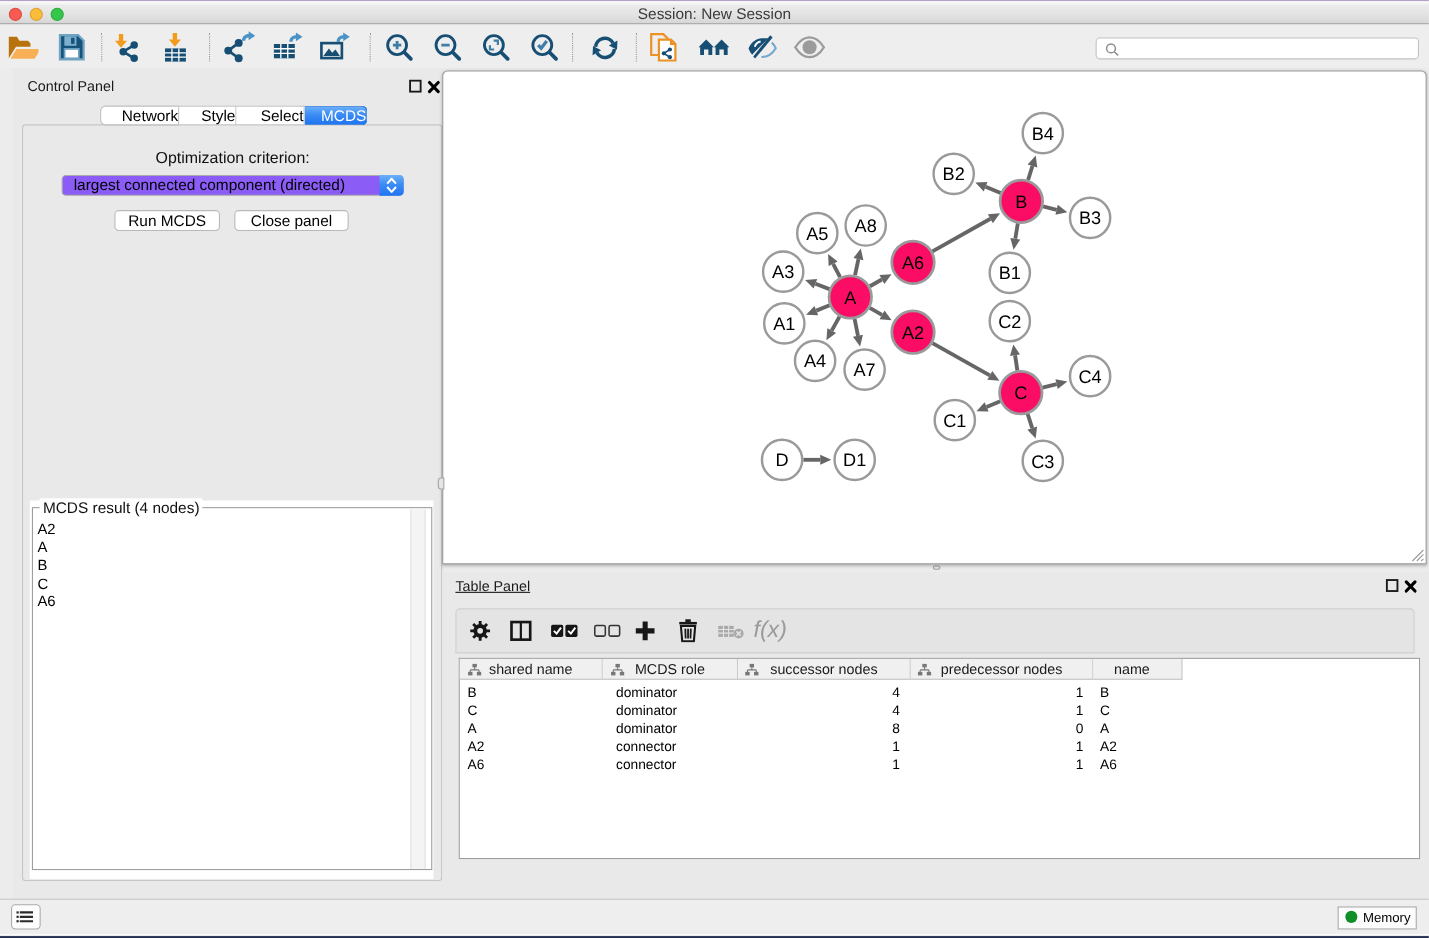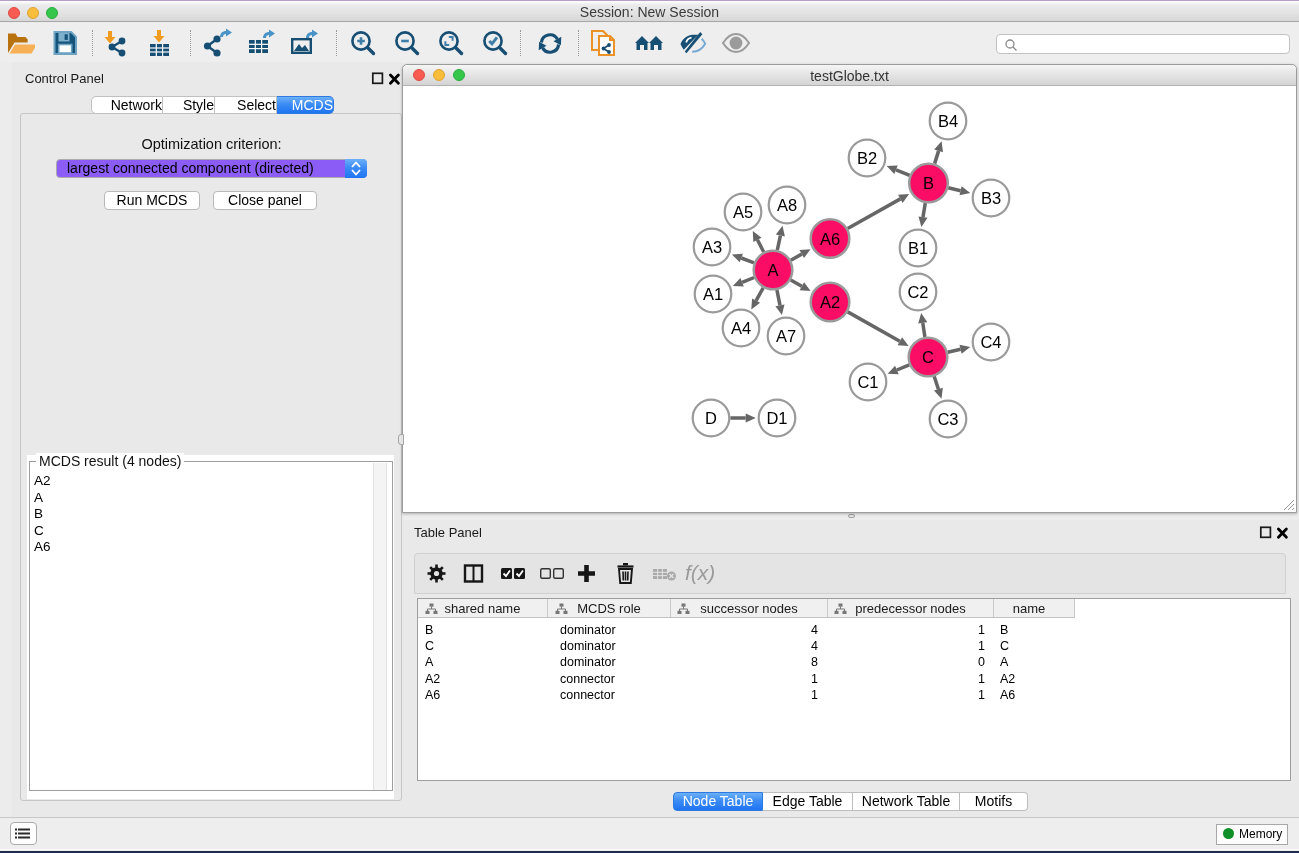--- a/index.html
+++ b/index.html
@@ -50,21 +50,21 @@
   
   #netwin { left:402px; top:64px; width:895px; height:449px; background:#fff;
     border:1px solid #9c9c9c; border-radius:5px 5px 0 0;
     box-shadow:0 1px 3px rgba(0,0,0,0.25); }
   #nettitle { left:0; top:0; width:100%; height:21px; border-radius:5px 5px 0 0;
     background:linear-gradient(#f5f5f5, #e4e4e4 50%, #d4d4d4); border-bottom:1px solid #b2b2b2; }
   #nettitle .t { width:100%; text-align:center; top:3px; font-size:14px; color:#333; }
 
   
   #tpanel { left:402px; top:520px; width:897px; height:297px; background:#e9e9e9; }
-  #tpanel .hdr { left:12px; top:5px; font-size:13px; color:#1a1a1a; }
+  #tpanel .hdr { left:12px; top:5px; font-size:13px; color:#1a1a1a;text-decoration:underline; }
   #ttoolbar { left:12px; top:33px; width:872px; height:41px; background:#e4e4e4;
     border:1px solid #d0d0d0; border-radius:4px 4px 0 0; }
   #ttable { left:15px; top:78px; width:874px; height:183px; background:#fff; border:1px solid #9e9e9e; }
   .th { top:0; height:19px; background:#f0f0f0; border-right:1px solid #c9c9c9; border-bottom:1px solid #c2c2c2;
     font-size:13px; color:#1a1a1a; text-align:center; line-height:19px; }
   .tr { left:0; width:655px; height:17px; font-size:12.5px; color:#000; }
   .td { position:absolute; top:2px; }
 
   .btabs { top:272px; left:271px; height:19px; display:flex; }
   .btab { height:19px; border:1px solid #bdbdbd; border-left:none; background:#fff;
@@ -273,26 +273,20 @@
     </div>
   </div>
   <div class="abs" id="groupbox"></div>
   <div class="abs" id="grouplabel">MCDS result (4 nodes)</div>
 </div>
 
 <div class="abs" style="left:398px; top:434px; width:6px; height:11px; background:#e5e5e5; border:1px solid #a6a6a6; border-radius:3px 0 0 3px; z-index:5;"></div>
 <div class="abs" style="left:848px; top:514px; width:7px; height:4px; background:#e3e3e3; border:1px solid #a2a2a2; border-radius:2px;"></div>
 
 <div id="netwin" class="abs">
-  <div id="nettitle" class="abs">
-    <div class="abs light" style="left:10px; top:4px; background:#f95a52; border:0.5px solid #dd4b43;"></div>
-    <div class="abs light" style="left:30px; top:4px; background:#f9bd3c; border:0.5px solid #dfa333;"></div>
-    <div class="abs light" style="left:50px; top:4px; background:#35c64b; border:0.5px solid #2aad3e;"></div>
-    <div class="abs t">testGlobe.txt</div>
-  </div>
   <svg id="graph" class="abs" style="left:0;top:21px" width="893" height="426" viewBox="0 0 893 426" font-family="Liberation Sans, sans-serif">
     <line x1="360.7" y1="166.0" x2="354.4" y2="153.8" stroke="#666666" stroke-width="3.5"></line>
     <polygon points="349.8,144.9 358.5,151.7 350.3,155.9" fill="#666666"></polygon>
     <line x1="374.3" y1="164.2" x2="377.4" y2="149.6" stroke="#666666" stroke-width="3.5"></line>
     <polygon points="379.5,139.8 381.9,150.6 372.9,148.6" fill="#666666"></polygon>
     <line x1="351.0" y1="176.8" x2="338.3" y2="172.0" stroke="#666666" stroke-width="3.5"></line>
     <polygon points="328.9,168.5 339.9,167.7 336.7,176.3" fill="#666666"></polygon>
     <line x1="351.2" y1="191.5" x2="339.1" y2="196.4" stroke="#666666" stroke-width="3.5"></line>
     <polygon points="329.8,200.1 337.4,192.1 340.8,200.6" fill="#666666"></polygon>
     <line x1="360.2" y1="201.8" x2="353.1" y2="214.6" stroke="#666666" stroke-width="3.5"></line>
@@ -500,26 +494,20 @@
         </div>
       <div class="abs tr" style="top:86.8px">
           <span class="td" style="left:7px">A6</span>
           <span class="td" style="left:142px">connector</span>
           <span class="td" style="left:380px;width:20px;text-align:right">1</span>
           <span class="td" style="left:547px;width:20px;text-align:right">1</span>
           <span class="td" style="left:582px">A6</span>
         </div>
     </div>
   </div>
-  <div class="abs btabs">
-    <div class="btab first sel" style="width:90px">Node Table</div>
-    <div class="btab" style="width:90px">Edge Table</div>
-    <div class="btab" style="width:107px">Network Table</div>
-    <div class="btab last" style="width:68px">Motifs</div>
-  </div>
 </div>
 
 <div id="statusbar" class="abs">
   <div class="abs" id="listBtn">
     <svg width="25" height="21" viewBox="0 0 25 21">
       <g stroke="#2b2b2b" stroke-width="2">
         <line x1="7" y1="6.5" x2="19" y2="6.5"></line>
           <line x1="7" y1="10.5" x2="19" y2="10.5"></line>
           <line x1="7" y1="14.5" x2="19" y2="14.5"></line>
       </g>

